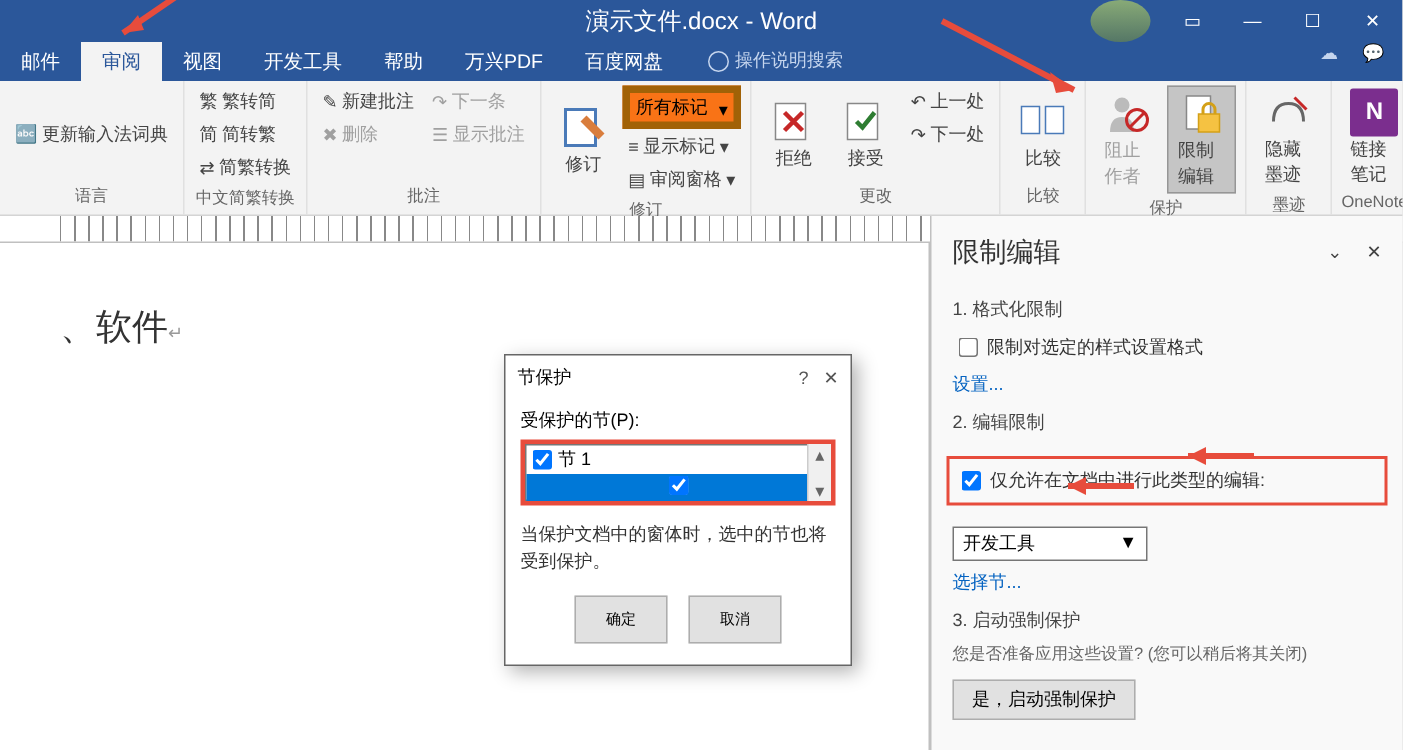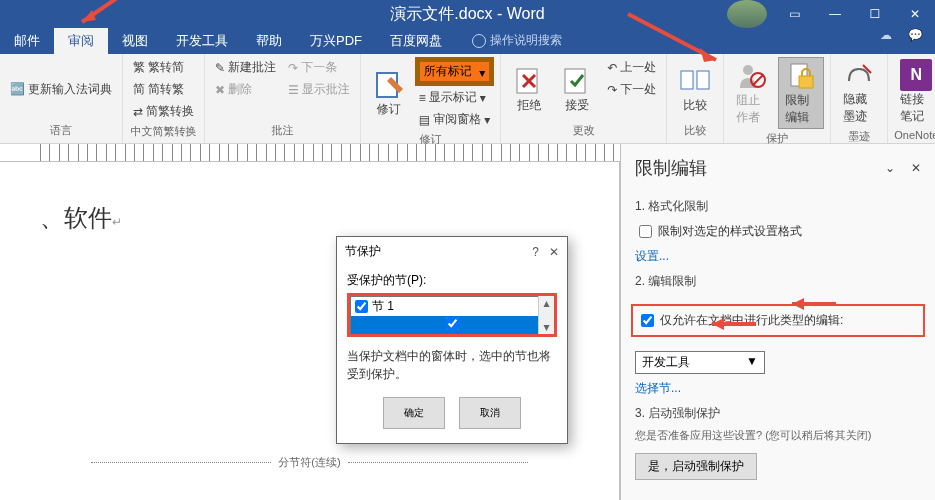--- a/index.html
+++ b/index.html
@@ -278,23 +278,20 @@
   </div>
 </div>
 
 <div class="ruler">
   <div class="ruler-marks"></div>
 </div>
 
 <div class="doc-area">
   <div class="doc-content">
     <span class="doc-text">、软件</span><span style="color:#999">↵</span>
-  </div>
-  <div class="section-break-line">
-    <span class="section-break-text">分节符(连续)</span>
   </div>
 </div>
 
 <div class="task-pane">
   <div class="task-pane-header">
     <span class="task-pane-title">限制编辑</span>
     <div class="task-header-controls">
       <span>⌄</span>
       <span>✕</span>
     </div>

